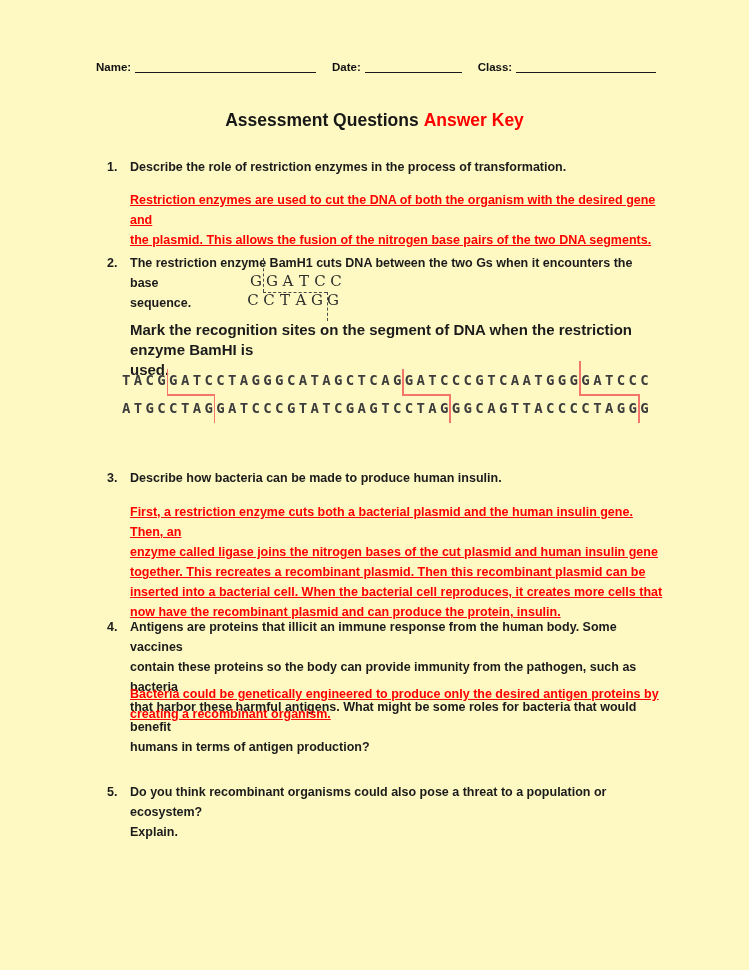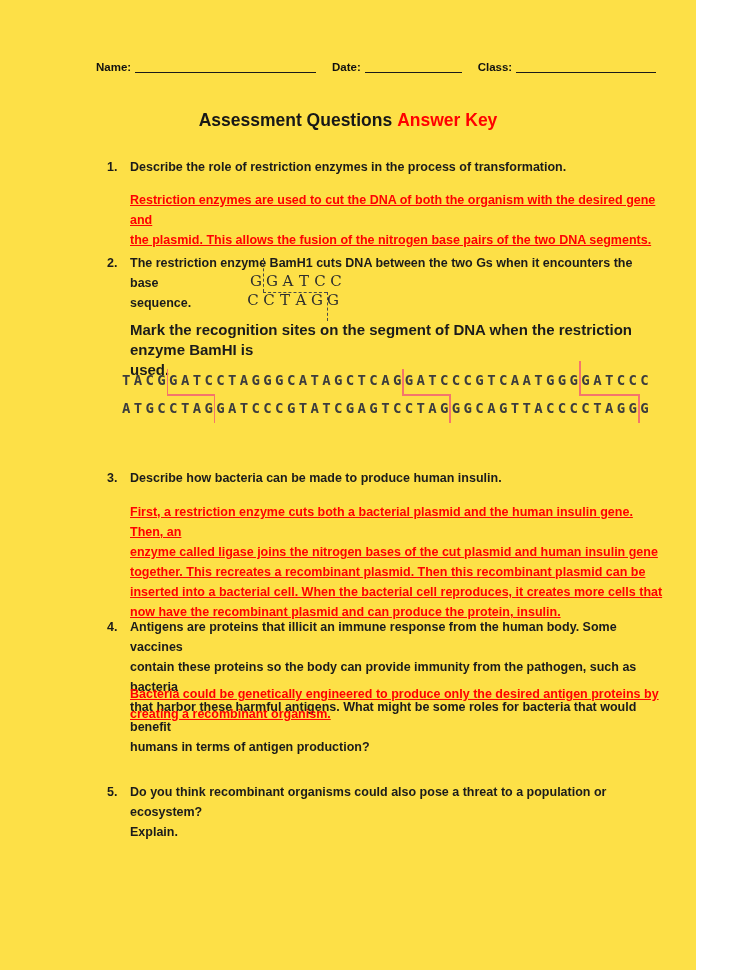--- a/index.html
+++ b/index.html
@@ -1,17 +1,17 @@
 <!DOCTYPE html>
 <html><head>
 <meta charset="utf-8">
 <style>
   html,body{margin:0;padding:0;background:#ffffff;}
   .page{
-    position:relative;width:696px;height:970px;background:#fde047;overflow:hidden;
+    position:relative;width:749px;height:970px;background:#fef9c3;overflow:hidden;
     font-family:"Liberation Sans",sans-serif;font-weight:bold;color:#1b1b1b;
   }
   
   .hdr{position:absolute;top:60px;left:96px;width:560px;display:flex;align-items:flex-end;
        font-size:11.5px;line-height:14px;color:#111;}
   .blank{border-bottom:1.4px solid #1a1a1a;height:11px;margin:0 0 1px 4px;}
   .blank.l1{width:194px;}
   .blank.l2{width:104px;}
   .blank.l3{width:150px;}
   .hdr .lbl{margin-left:16px;white-space:nowrap;}

